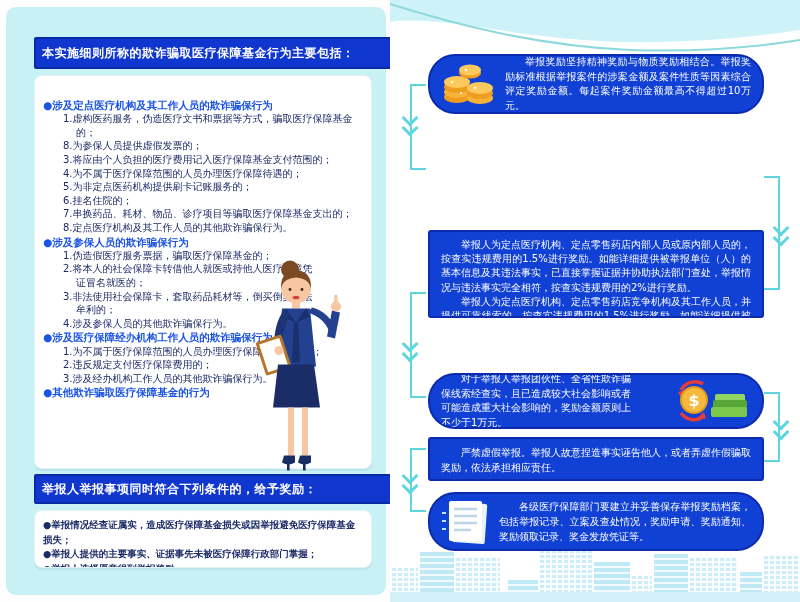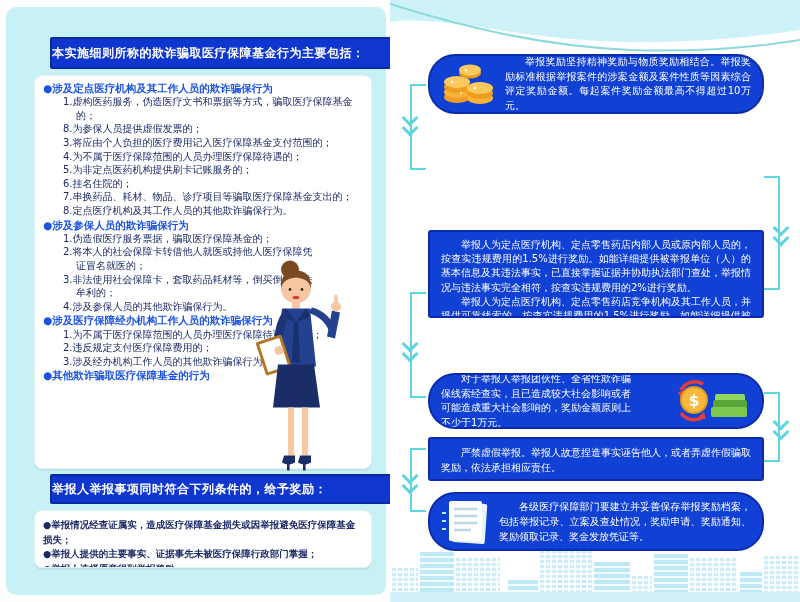--- a/index.html
+++ b/index.html
@@ -4,27 +4,27 @@
 <style>
   html,body{margin:0;padding:0;background:#ffffff;}
   .canvas{position:relative;width:800px;height:602px;overflow:hidden;
           font-family:"DejaVu Sans","Liberation Sans",sans-serif;background:#fefefe;}
 
   
   .page-left{position:absolute;left:6px;top:7px;width:380px;height:588px;
              background:#c7f1f4;border-radius:10px;}
   .tbar{position:absolute;left:28px;width:374px;background:#0f36cf;border:2px solid #0a2aa4;
         color:#fff;font-weight:bold;font-size:12px;display:flex;align-items:center;
-        padding:0 0;box-sizing:border-box;border-radius:2px;letter-spacing:.5px;margin-left:16px;}
+        padding:0 6px;box-sizing:border-box;border-radius:2px;letter-spacing:.5px;}
   .tbar1{top:30px;height:32px;}
   .tbar2{top:467px;height:30px;}
   .wpanel{position:absolute;left:28px;width:338px;background:#ffffff;border-radius:8px;
           box-sizing:border-box;color:#1c2a66;border:1px solid #e2f3f6;
           box-shadow:0 2px 0 #b9e4ea;}
-  .wpanel1{top:68px;height:394px;padding:5px 8px;font-size:10px;line-height:1.36;overflow:hidden;}
+  .wpanel1{top:68px;height:394px;padding:22px 8px;font-size:10px;line-height:1.36;overflow:hidden;}
   .wpanel2{top:503px;height:58px;padding:7px 8px;font-size:9.5px;line-height:1.55;overflow:hidden;}
   .sec-h{color:#1b54e2;font-weight:bold;font-size:10.5px;}
   .f-item{margin-left:20px;padding-left:13px;text-indent:-13px;font-weight:400;}
   .narrow{max-width:242px;}
   .cond{font-weight:bold;}
 
   
   .woman{position:absolute;left:236px;top:250px;width:110px;height:218px;z-index:5;}
 
   

